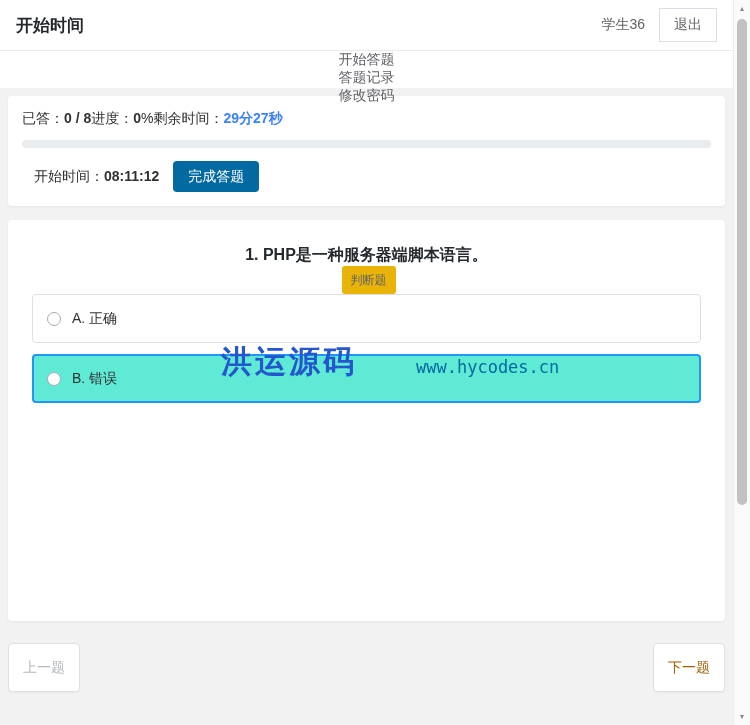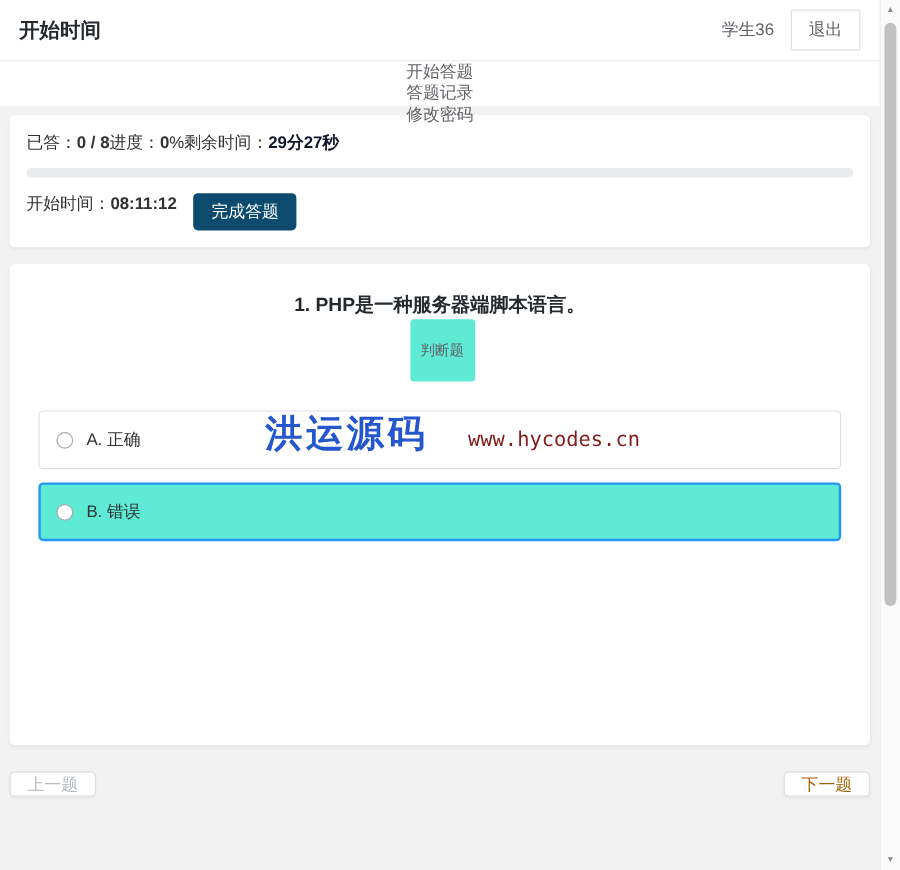--- a/index.html
+++ b/index.html
@@ -26,52 +26,52 @@
 
   
   .main { padding:8px; }
   .card { background:#fff; border-radius:4px; box-shadow:0 1px 3px rgba(0,0,0,0.06); }
 
   
   .status-card { padding:14px; }
   .status-row { display:flex; justify-content:flex-start; align-items:center;
     font-size:14px; color:#303133; line-height:17px; }
   .status-row b { font-weight:bold; }
-  .time-value { color:#0f172a; font-weight:bold;margin-top:24px; }
+  .time-value { color:#3b82f6; font-weight:bold;margin-top:24px; }
   .progress-track { margin-top:13px; height:8px; background:#e9ecef; border-radius:4px; overflow:hidden; }
   .progress-fill { height:100%; background:#2196f3; }
-  .start-row { margin-top:13px; display:flex; align-items:flex-start; font-size:14px; }
-  .btn-primary { margin-left:14px; background:#0c4a6e; color:#fff; border:none;
+  .start-row { margin-top:13px; display:flex; align-items:center; font-size:14px;margin-left:12px; }
+  .btn-primary { margin-left:14px; background:#0369a1; color:#fff; border:none;
     border-radius:4px; padding:8px 15px; font-size:14px; cursor:pointer; line-height:15px; }
 
   
   .question-card { margin-top:14px; height:401px; padding:24px; position:relative; }
   .q-title-row { display:flex; align-items:center;flex-direction:column; }
   .q-title { font-size:16px; font-weight:bold; color:#24292e; line-height:22px; }
-  .q-badge { margin-left:4px; background:#5eead4; color:#5f6368; font-size:12px;
-    padding:20px 9px; border-radius:3px; line-height:12px; }
-  .options { margin-top:24px; }
+  .q-badge { margin-left:4px; background:#eab308; color:#5f6368; font-size:12px;
+    padding:8px 9px; border-radius:3px; line-height:12px; }
+  .options { }
   .option { display:flex; align-items:center; border:1px solid #dcdfe6; border-radius:4px;
     padding:16px 14px; margin-bottom:11px; cursor:pointer; background:#fff; }
   .option.selected { border:2px solid #2196f3; background:#5eead4; padding:15px 13px; }
   .radio { width:14px; height:14px; border:1px solid #a8abb2; border-radius:50%;
     background:#fff; flex:none; }
   .option-label { margin-left:11px; font-size:14px; color:#303133; line-height:15px; }
 
   
   .watermark-cn { position:absolute; left:221px; top:341px; font-size:31px; font-weight:bold;
     color:#2456cd; font-family:"DejaVu Serif","Liberation Serif",serif; letter-spacing:3px;
     pointer-events:none; z-index:5; }
-  .watermark-url { position:absolute; left:390px; top:357px; font-size:17px; color:#7f1d1d;
+  .watermark-url { position:absolute; left:416px; top:357px; font-size:17px; color:#0369a1;
     font-family:"DejaVu Sans Mono","Liberation Mono",monospace; pointer-events:none; z-index:5; }
 
   
   .pagination { display:flex; justify-content:space-between; margin-top:22px; }
   .btn-page { background:#fff; border:1px solid #dcdfe6; border-radius:4px;
-    padding:2px 14px; font-size:14px; cursor:pointer; line-height:15px;
+    padding:16px 14px; font-size:14px; cursor:pointer; line-height:15px;
     box-shadow:0 1px 2px rgba(0,0,0,0.04); }
   .btn-prev { color:#b4b8bf; }
   .btn-next { color:#a16207; }
 
   
   .navmap-card { margin-top:2px; padding:17px 16px; border-radius:4px 4px 0 0; height:47px; }
   .navmap-title { font-size:15px; font-weight:bold; color:#24292e; }
 
   
   .scrollbar { position:absolute; right:0; top:0; width:17px; height:725px;

